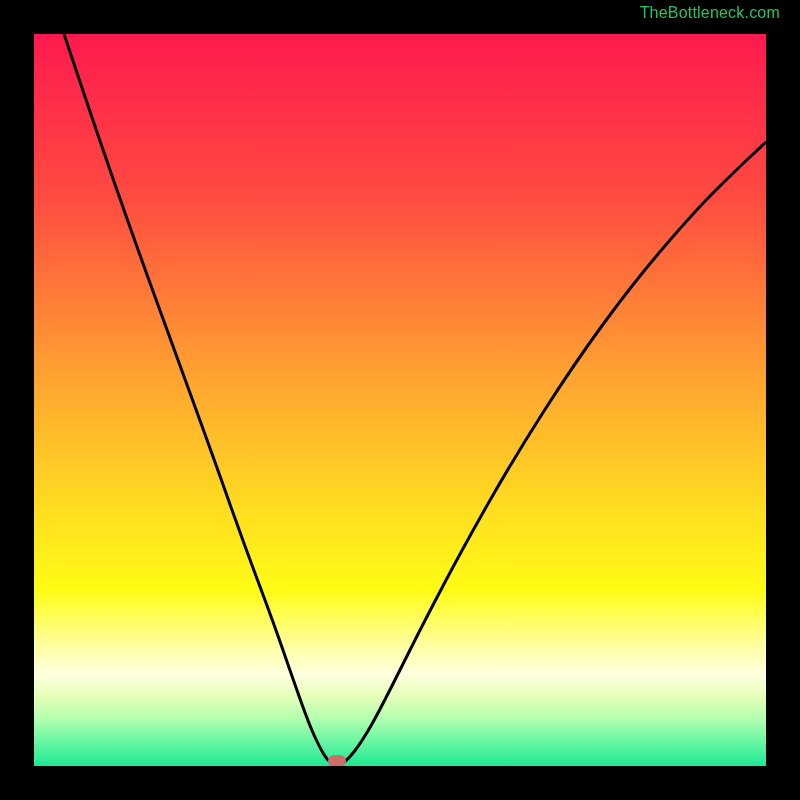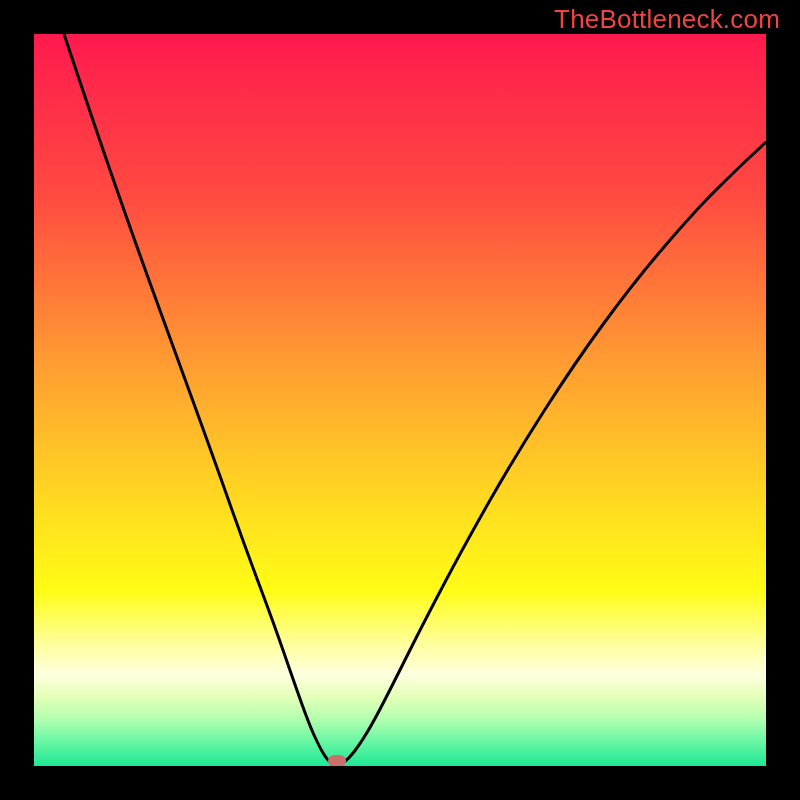--- a/index.html
+++ b/index.html
@@ -38,22 +38,22 @@
     position: absolute;
     left: 0;
     top: 0;
     width: 732px;
     height: 732px;
   }
   .watermark {
     position: absolute;
     top: 4px;
     right: 20px;
-    color: #ef4444;
-    font-size: 26px;
+    color: #22c55e;
+    font-size: 16px;
     font-weight: 400;
     letter-spacing: 0.2px;
   }
   .marker {
     position: absolute;
     width: 18px;
     height: 12px;
     border-radius: 6px;
     background: #cc6f6b;
   }

